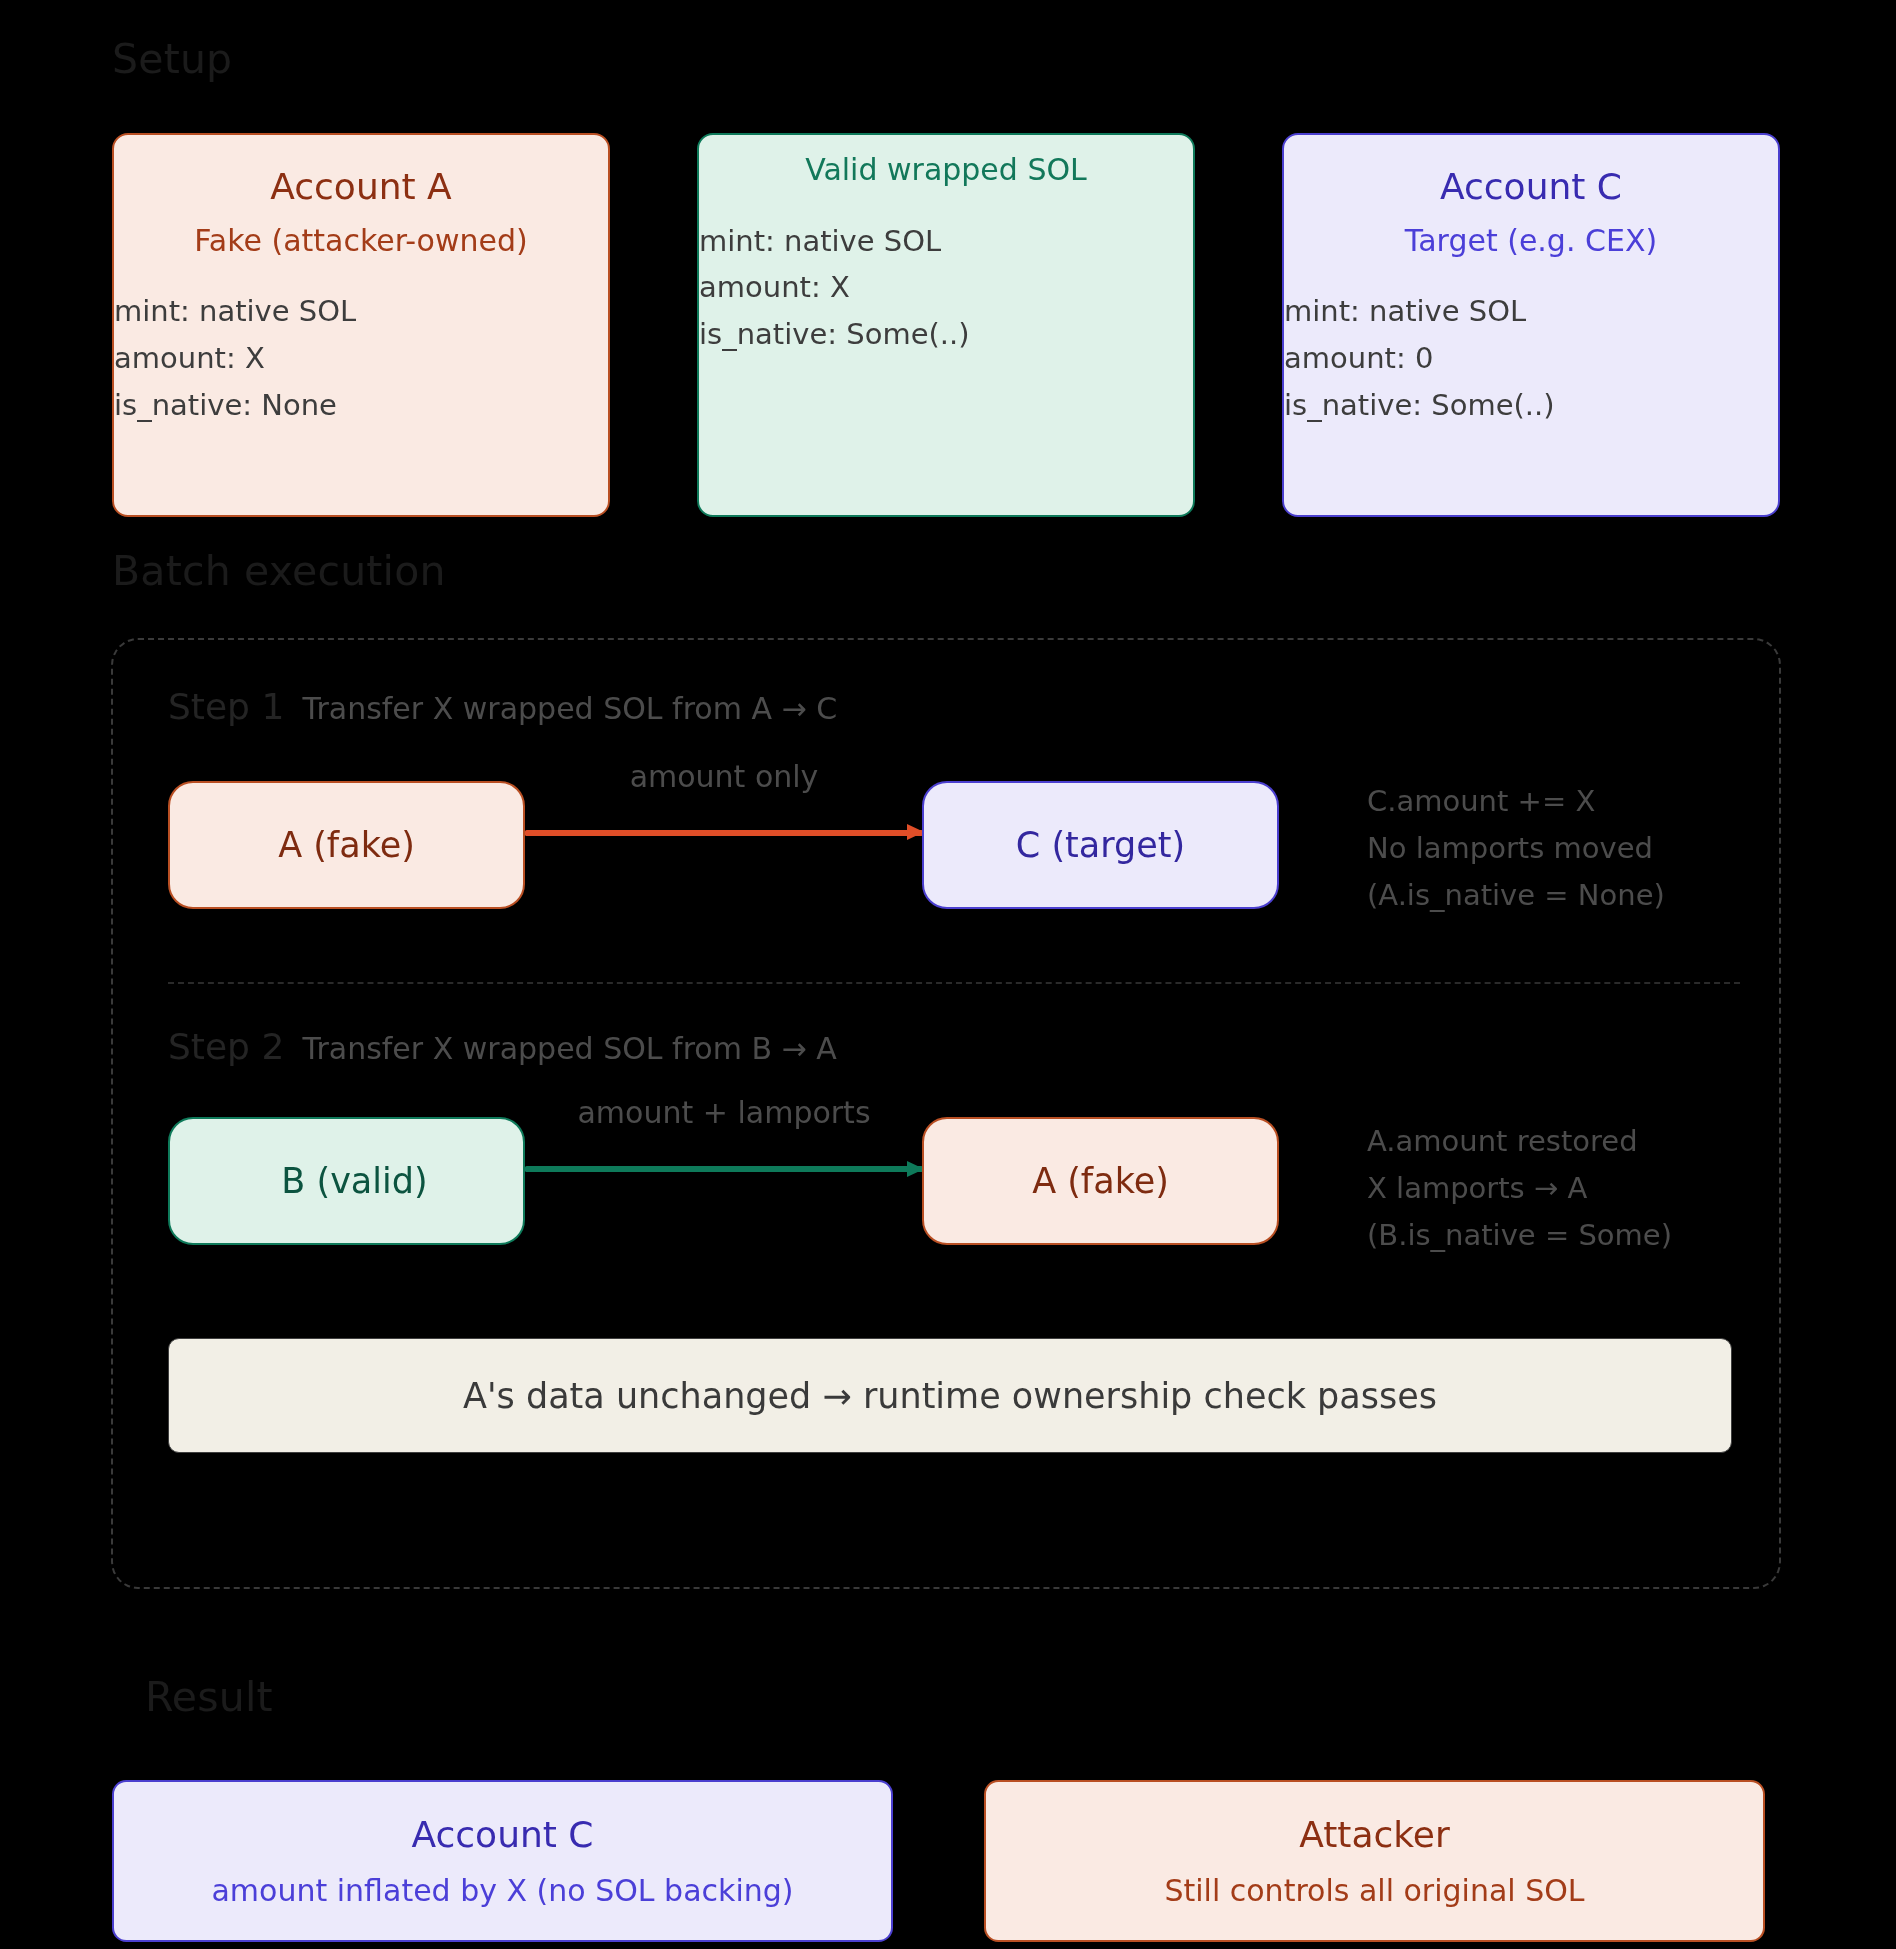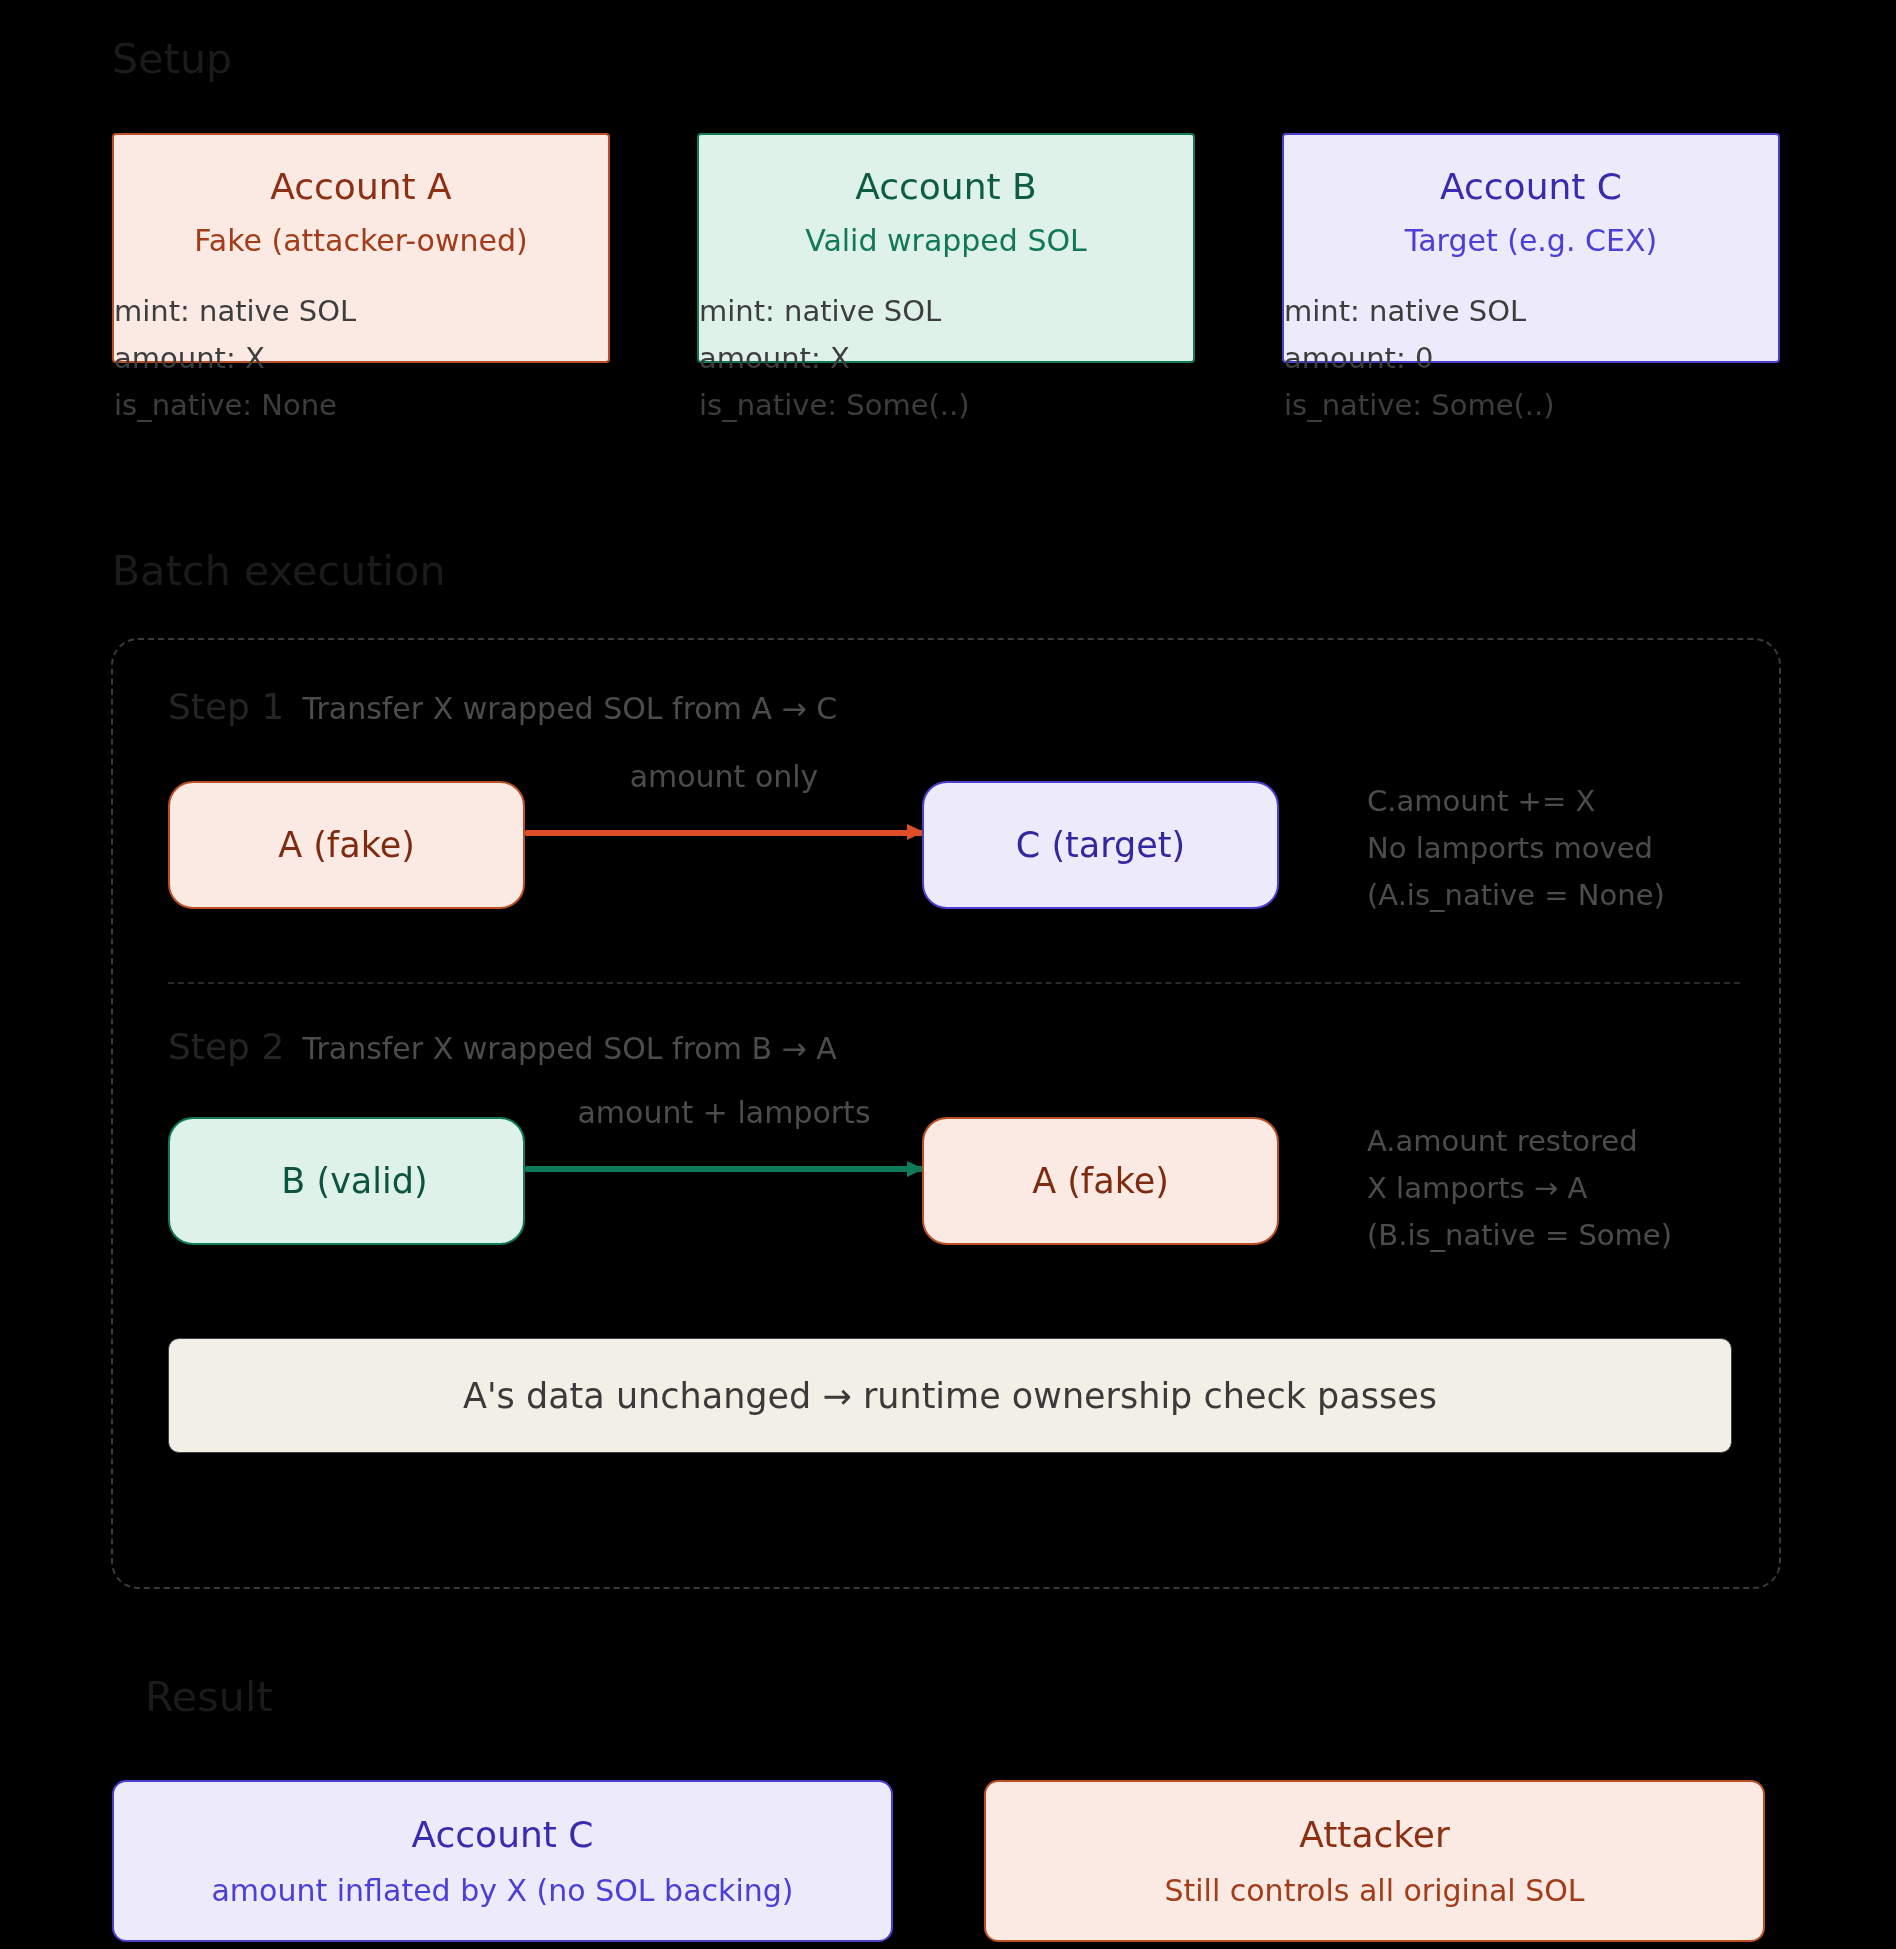--- a/index.html
+++ b/index.html
@@ -33,22 +33,22 @@
   }
   #heading-setup  { left: 112px; top: 35px; }
   #heading-batch  { left: 112px; top: 547px; }
   #heading-result { left: 112px; top: 1673px; margin-left: 33px; }
 
   
   .account-card {
     position: absolute;
     top: 133px;
     width: 498px;
-    height: 230px;
-    border-radius: 4px;
+    height: 384px;
+    border-radius: 16px;
     border-width: 2.4px;
     border-style: solid;
     box-sizing: border-box;
   }
   #card-a { left: 112px;  background: #faeae3; border-color: #b94f23; }
   #card-b { left: 697px;  background: #dff2e9; border-color: #0e7a5a; }
   #card-c { left: 1282px; background: #eceafb; border-color: #4b3fcf; }
 
   .card-title {
     text-align: center;
@@ -244,21 +244,20 @@
     <div class="card-title">Account A</div>
     <div class="card-subtitle">Fake (attacker-owned)</div>
     <div class="card-fields">
       <div class="card-field">mint: native SOL</div>
       <div class="card-field">amount: X</div>
       <div class="card-field">is_native: None</div>
     </div>
   </div>
 
   <div class="account-card" id="card-b">
-    <div class="card-title">Account B</div>
     <div class="card-subtitle">Valid wrapped SOL</div>
     <div class="card-fields">
       <div class="card-field">mint: native SOL</div>
       <div class="card-field">amount: X</div>
       <div class="card-field">is_native: Some(..)</div>
     </div>
   </div>
 
   <div class="account-card" id="card-c">
     <div class="card-title">Account C</div>

